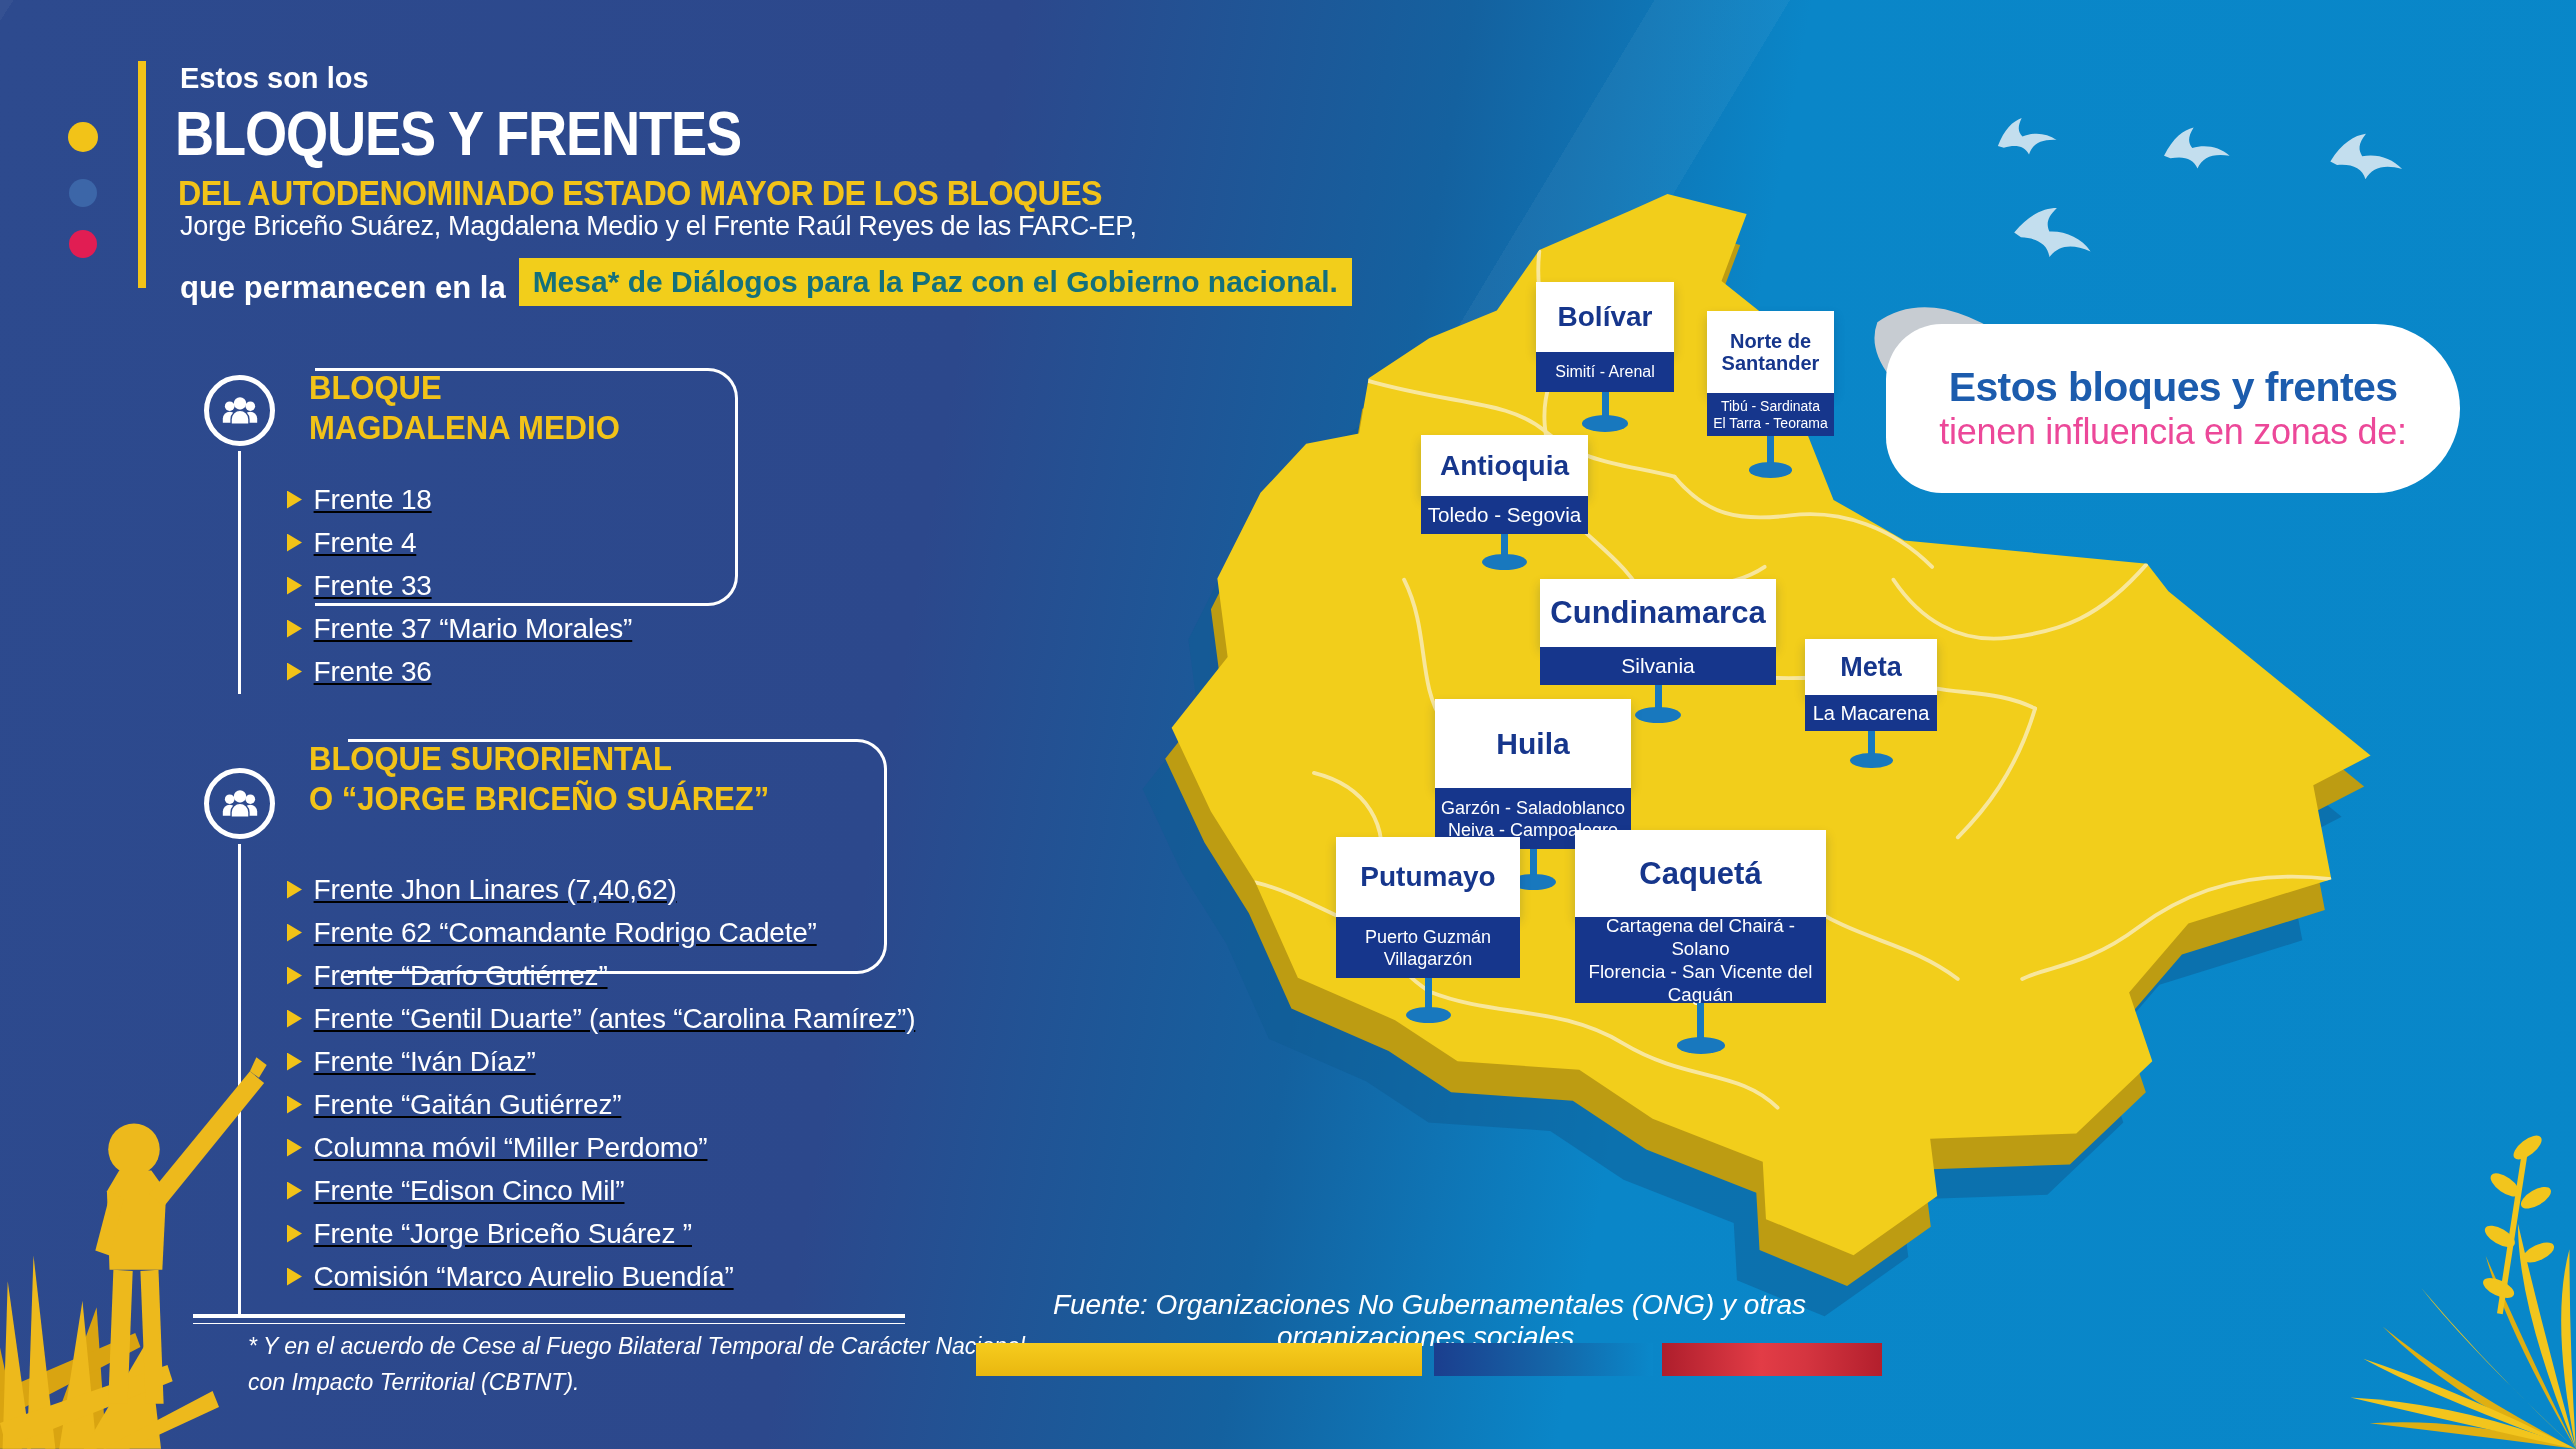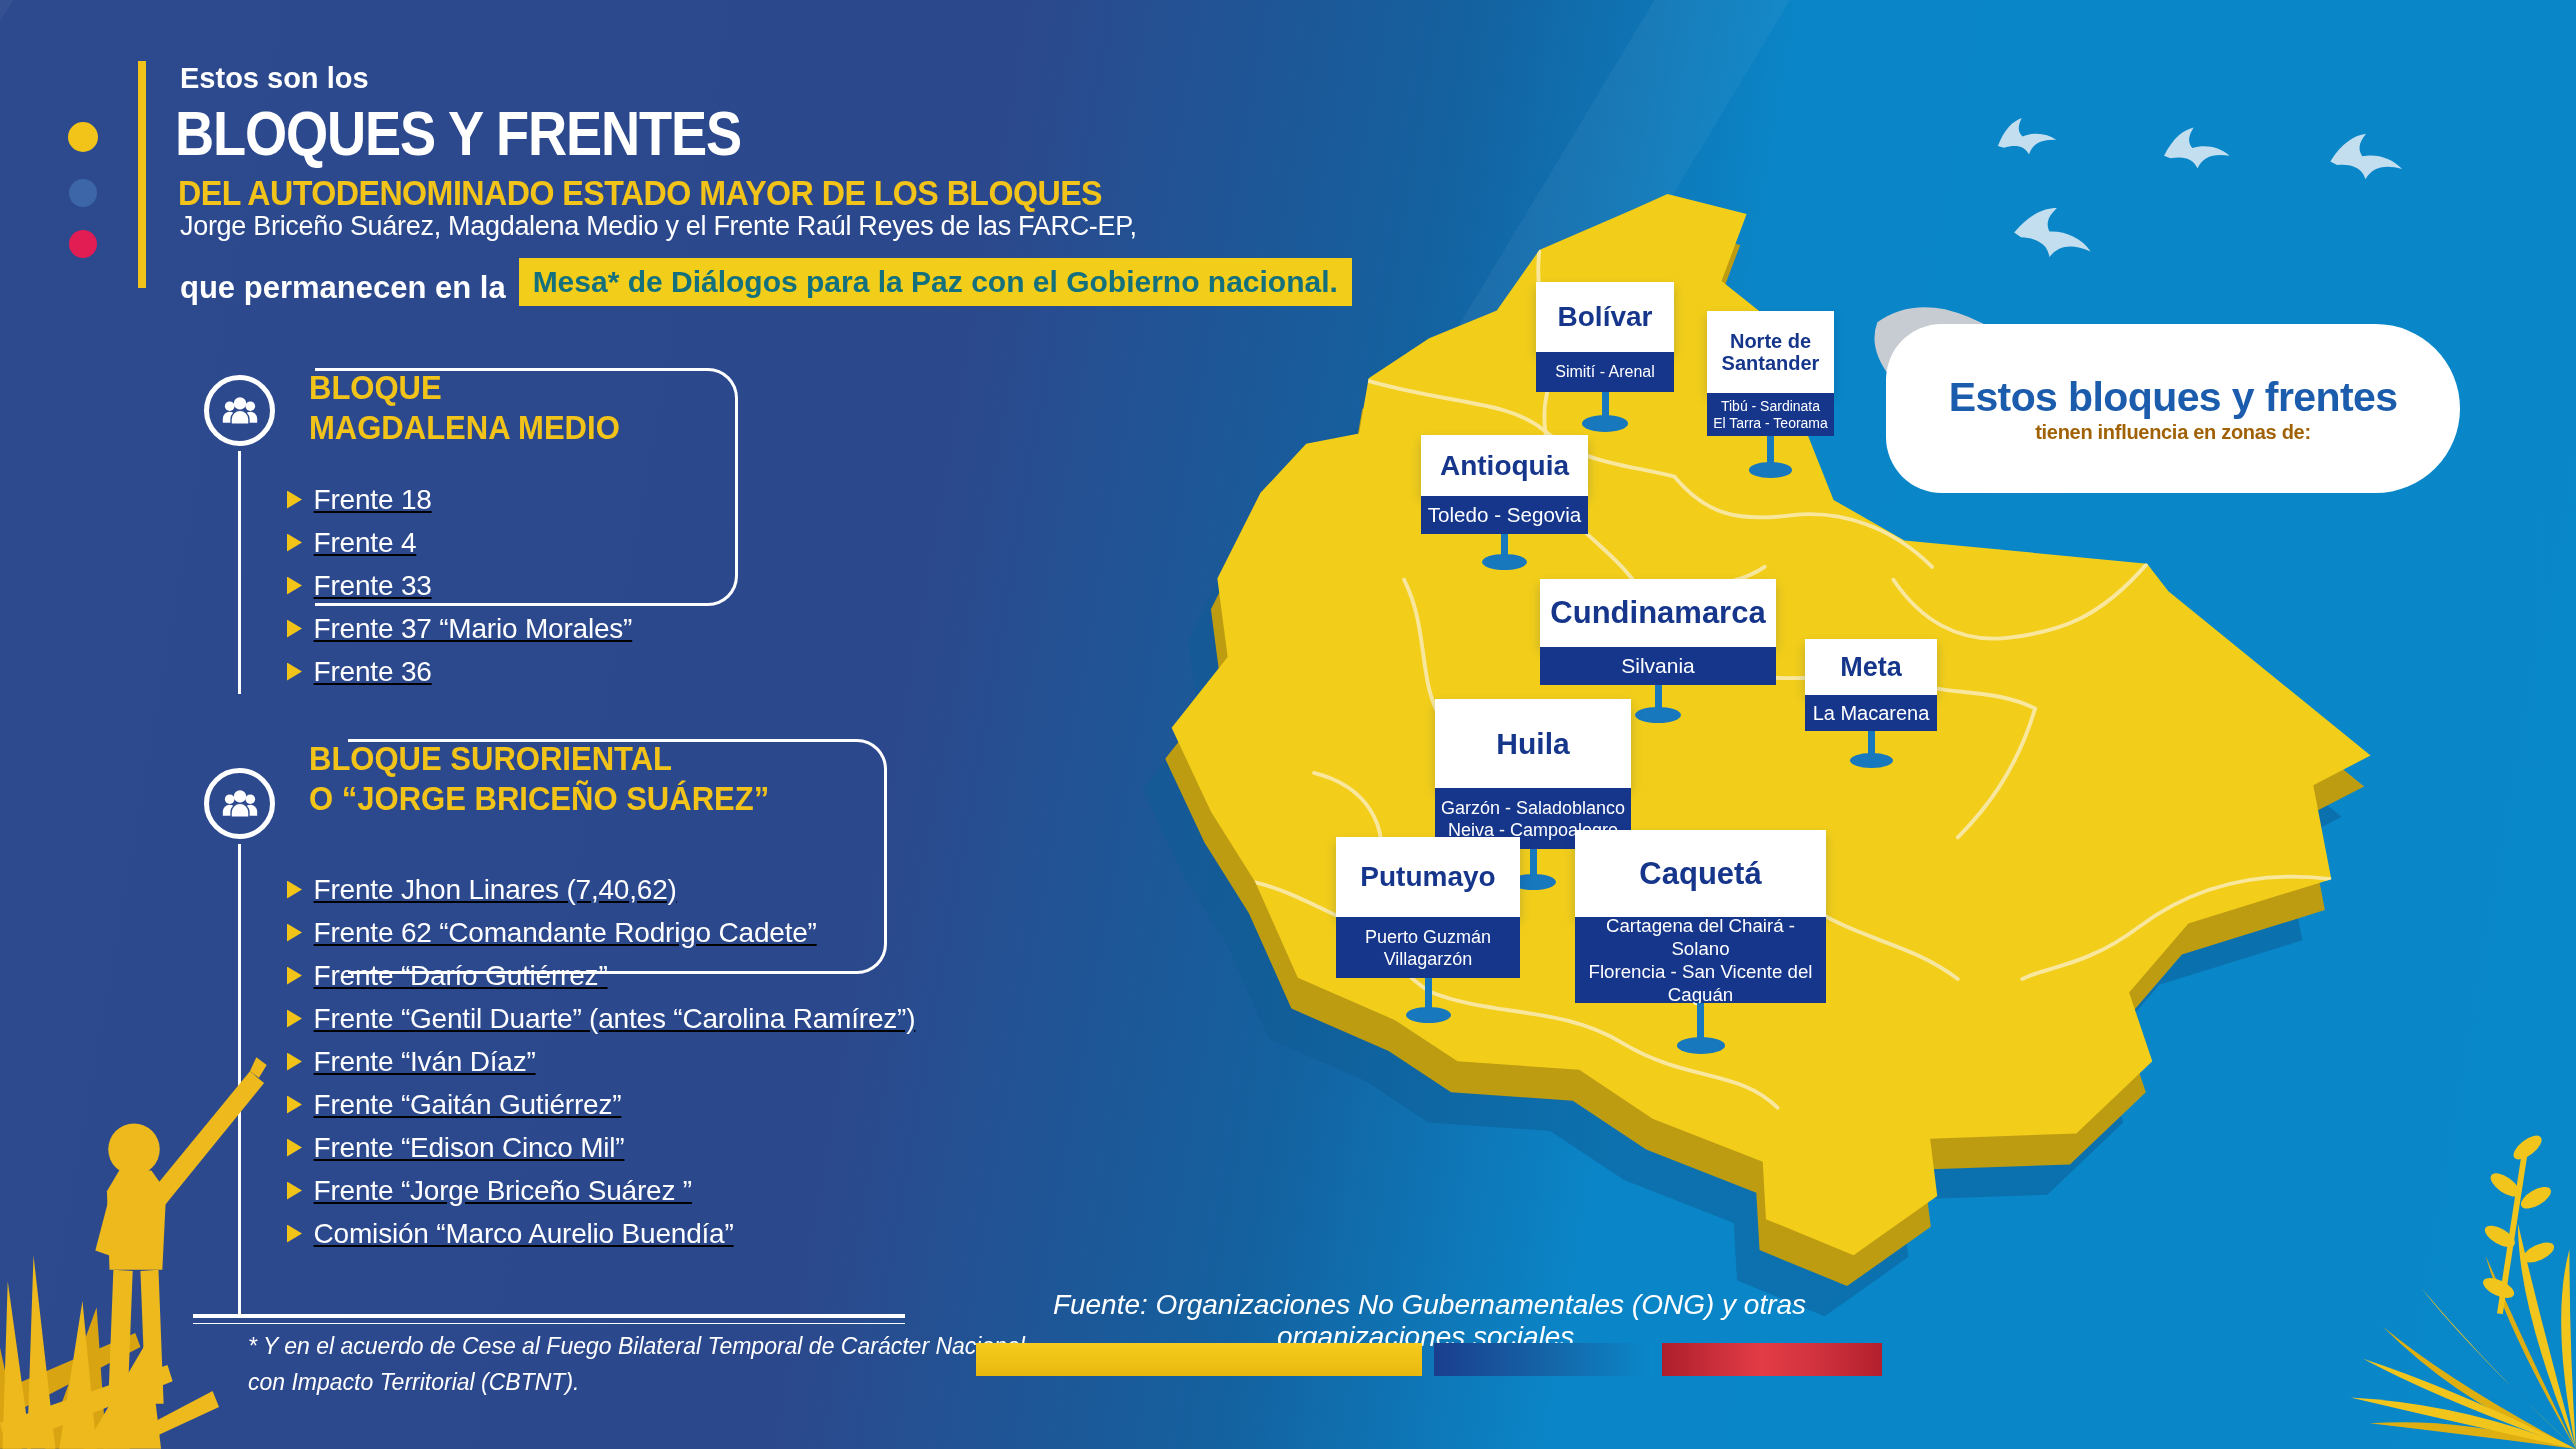--- a/index.html
+++ b/index.html
@@ -42,21 +42,21 @@
   
   .pin{position:absolute;display:flex;flex-direction:column;align-items:center;}
   .pin-white{background:#fff;color:#16368C;font-weight:700;display:flex;align-items:center;justify-content:center;text-align:center;width:100%;box-shadow:0 5.2px 10.3px rgba(8,40,90,.22);}
   .pin-blue{background:#16368C;color:#fff;width:100%;display:flex;flex-direction:column;align-items:center;justify-content:center;text-align:center;font-weight:400;}
   .pin-stem{width:7px;background:#1878BE;}
   .pin-base{background:#1878BE;border-radius:50%;margin-top:-2.6px;}
 
   
   .bubble{position:absolute;left:1886px;top:324px;width:574px;height:169px;background:#fff;border-radius:64px 97px 97px 64px;display:flex;flex-direction:column;align-items:center;justify-content:center;}
   .bubble .b1{font-size:41px;font-weight:800;color:#1C5CAD;letter-spacing:-0.6px;}
-  .bubble .b2{font-size:20px;font-weight:700;color:#a16207;letter-spacing:-0.3px;}
+  .bubble .b2{font-size:36px;font-weight:400;color:#ec4899;letter-spacing:-0.3px;}
 
   
   .source{position:absolute;left:969px;top:1289px;width:921px;text-align:center;color:#fff;font-size:28px;font-style:italic;font-weight:400;}
   .flagbar{position:absolute;top:1343px;height:33px;}
   .flagbar.fy{left:976px;width:446px;background:linear-gradient(180deg,#F6CC1E,#E9B70F);}
   .flagbar.fb{left:1434px;width:219px;background:linear-gradient(90deg,#1B3E8E 0%,#1467A9 55%,#0A88CA 100%);}
   .flagbar.fr{left:1662px;width:220px;background:linear-gradient(90deg,#AE1E2C 0%,#E23C46 45%,#D53540 65%,#B31F2D 100%);}
 
   svg{display:block;}
   .abs{position:absolute;}
@@ -293,20 +293,24 @@
       <div class="list-row">
       <span class="tri"></span>
       <span class="list-text">Frente “Iván Díaz”</span>
     </div>
       <div class="list-row">
       <span class="tri"></span>
       <span class="list-text">Frente “Gaitán Gutiérrez”</span>
     </div>
       <div class="list-row">
       <span class="tri"></span>
+      <span class="list-text">Columna móvil “Miller Perdomo”</span>
+    </div>
+      <div class="list-row">
+      <span class="tri"></span>
       <span class="list-text">Frente “Edison Cinco Mil”</span>
     </div>
       <div class="list-row">
       <span class="tri"></span>
       <span class="list-text">Frente “Jorge Briceño Suárez ”</span>
     </div>
       <div class="list-row">
       <span class="tri"></span>
       <span class="list-text">Comisión “Marco Aurelio Buendía”</span>
     </div>

